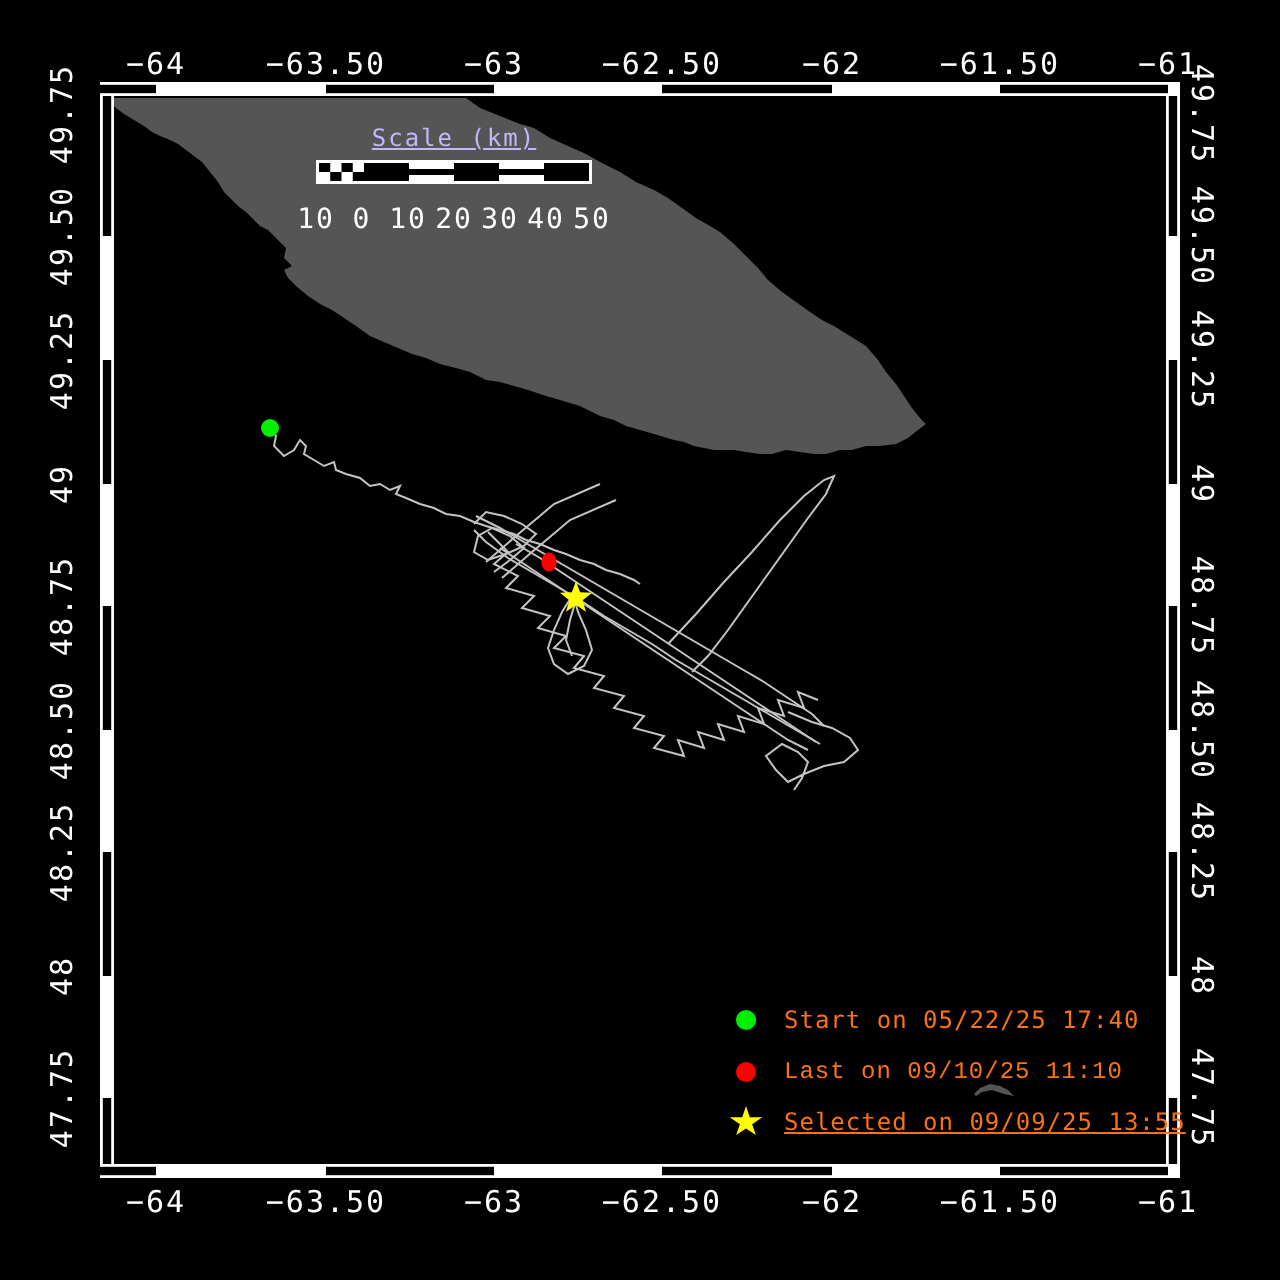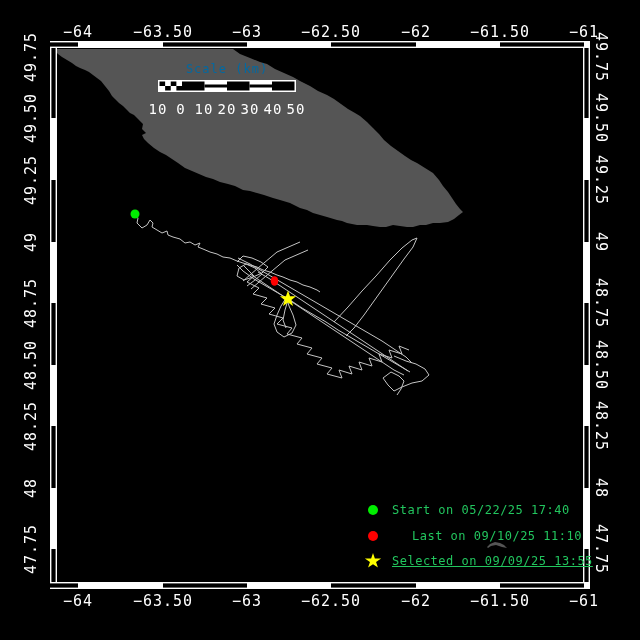--- a/index.html
+++ b/index.html
@@ -1,27 +1,27 @@
 <!DOCTYPE html>
 <html><head>
 <meta charset="utf-8">
 <style>
   html,body{margin:0;padding:0;background:#000;}
   .stage{position:relative;width:640px;height:640px;background:#000;overflow:hidden;
          font-family:"DejaVu Sans Mono",monospace;}
   .stage svg{position:absolute;left:0;top:0;}
   svg text{font-family:"DejaVu Sans Mono",monospace;fill:#fff;}
-  .scale-title{position:absolute;transform:translateX(-50%);color:#0369a1;font-size:12px;
-               white-space:nowrap;letter-spacing:1px;}
+  .scale-title{position:absolute;transform:translateX(-50%);color:#c4b5fd;font-size:12px;
+               white-space:nowrap;letter-spacing:1px;text-decoration:underline;}
   .legend-row{position:absolute;height:16px;line-height:16px;}
   .legend-marker{position:absolute;display:block;}
   .legend-marker.circle{width:10px;height:10px;border-radius:50%;}
   .legend-marker.star{width:17px;height:16px;
       clip-path:polygon(50% 0%,61% 35%,98% 35%,68% 57%,79% 91%,50% 70%,21% 91%,32% 57%,2% 35%,39% 35%);}
-  .legend-label{position:absolute;color:#22c55e;font-size:12px;white-space:nowrap;letter-spacing:0.5px;}
+  .legend-label{position:absolute;color:#f97316;font-size:12px;white-space:nowrap;letter-spacing:0.5px;}
 </style>
 </head>
 <body>
 
 <div class="stage">
   <svg id="map-svg" width="640" height="640" viewBox="0 0 640 640">
       <defs>
         <clipPath id="plotClip">
           <rect x="57" y="48" width="526" height="534"></rect>
         </clipPath>
@@ -130,20 +130,20 @@
 
   <div class="scale-title" style="left: 227px; top: 62px;">Scale (km)</div>
 
   <div id="legend">
     <div class="legend-row" style="top: 502px; left: 0px;">
       <span class="legend-marker circle" style="left: 368px; top: 3px; background: rgb(0, 238, 0);"></span>
       <span class="legend-label" style="left: 392px; top: 0px;">Start on 05/22/25 17:40</span>
     </div>
     <div class="legend-row" style="top: 528px; left: 0px;">
       <span class="legend-marker circle" style="left: 368px; top: 3px; background: rgb(255, 0, 0);"></span>
-      <span class="legend-label" style="left: 412px; top: 0px;">Last on 09/10/25 11:10</span>
+      <span class="legend-label" style="left: 392px; top: 0px; font-family: Liberation Mono, monospace;">Last on 09/10/25 11:10</span>
     </div>
     <div class="legend-row" style="top: 553px; left: 0px;">
       <span class="legend-marker star" style="left: 364.5px; top: 0px; background: rgb(255, 255, 0);"></span>
       <span class="legend-label" style="left: 392px; top: 0px; text-decoration: underline;">Selected on 09/09/25 13:55</span>
     </div>
   </div>
 </div>
 
 </body></html>

